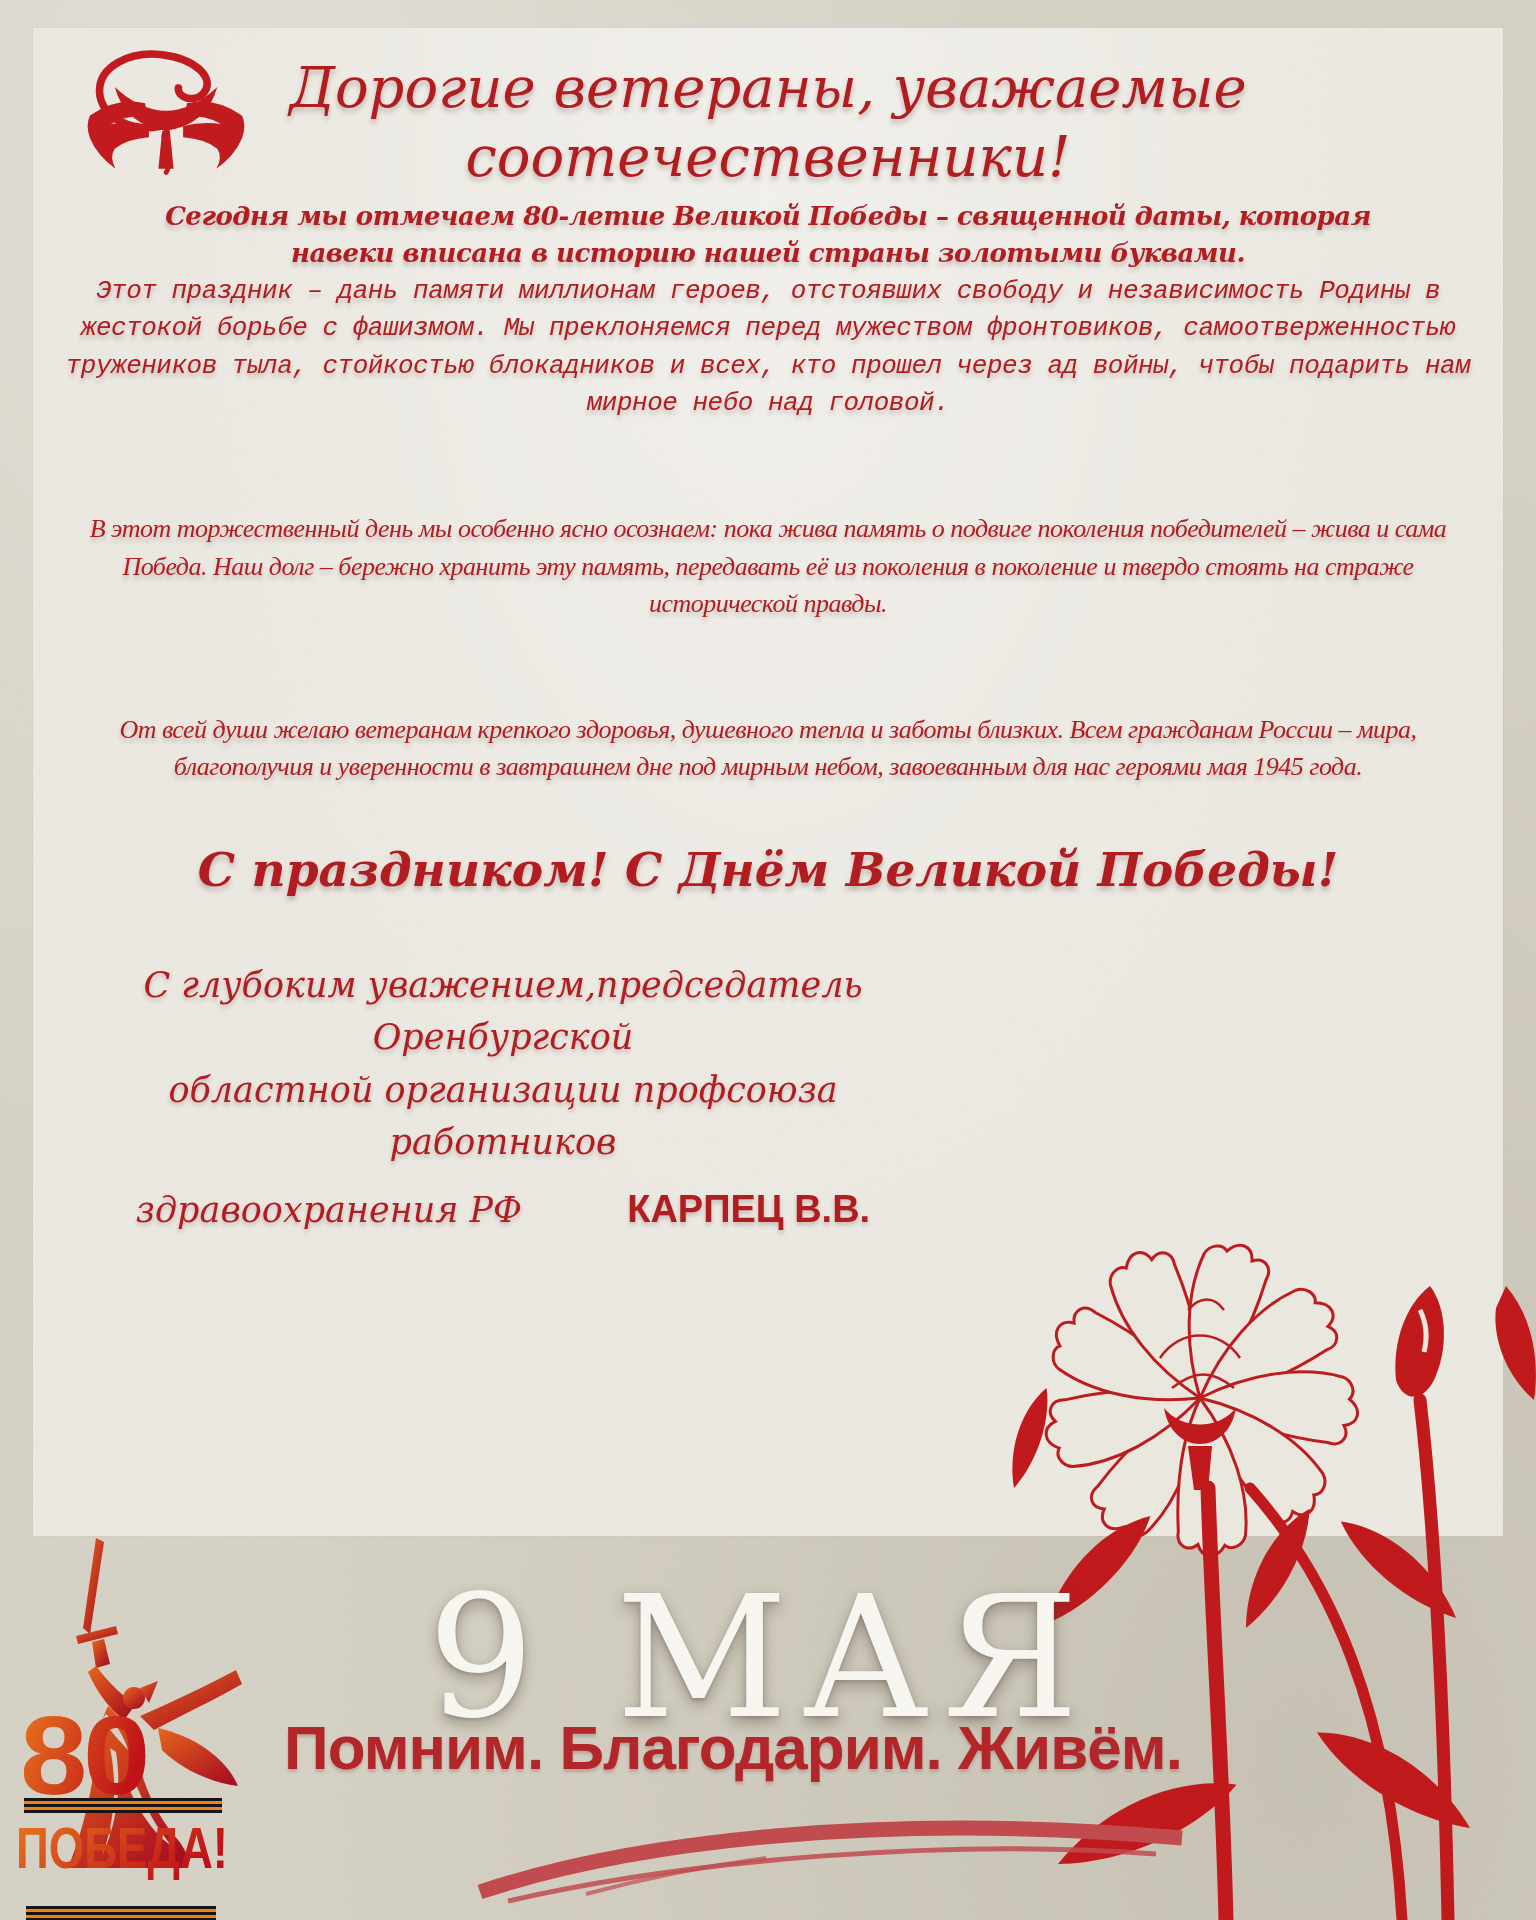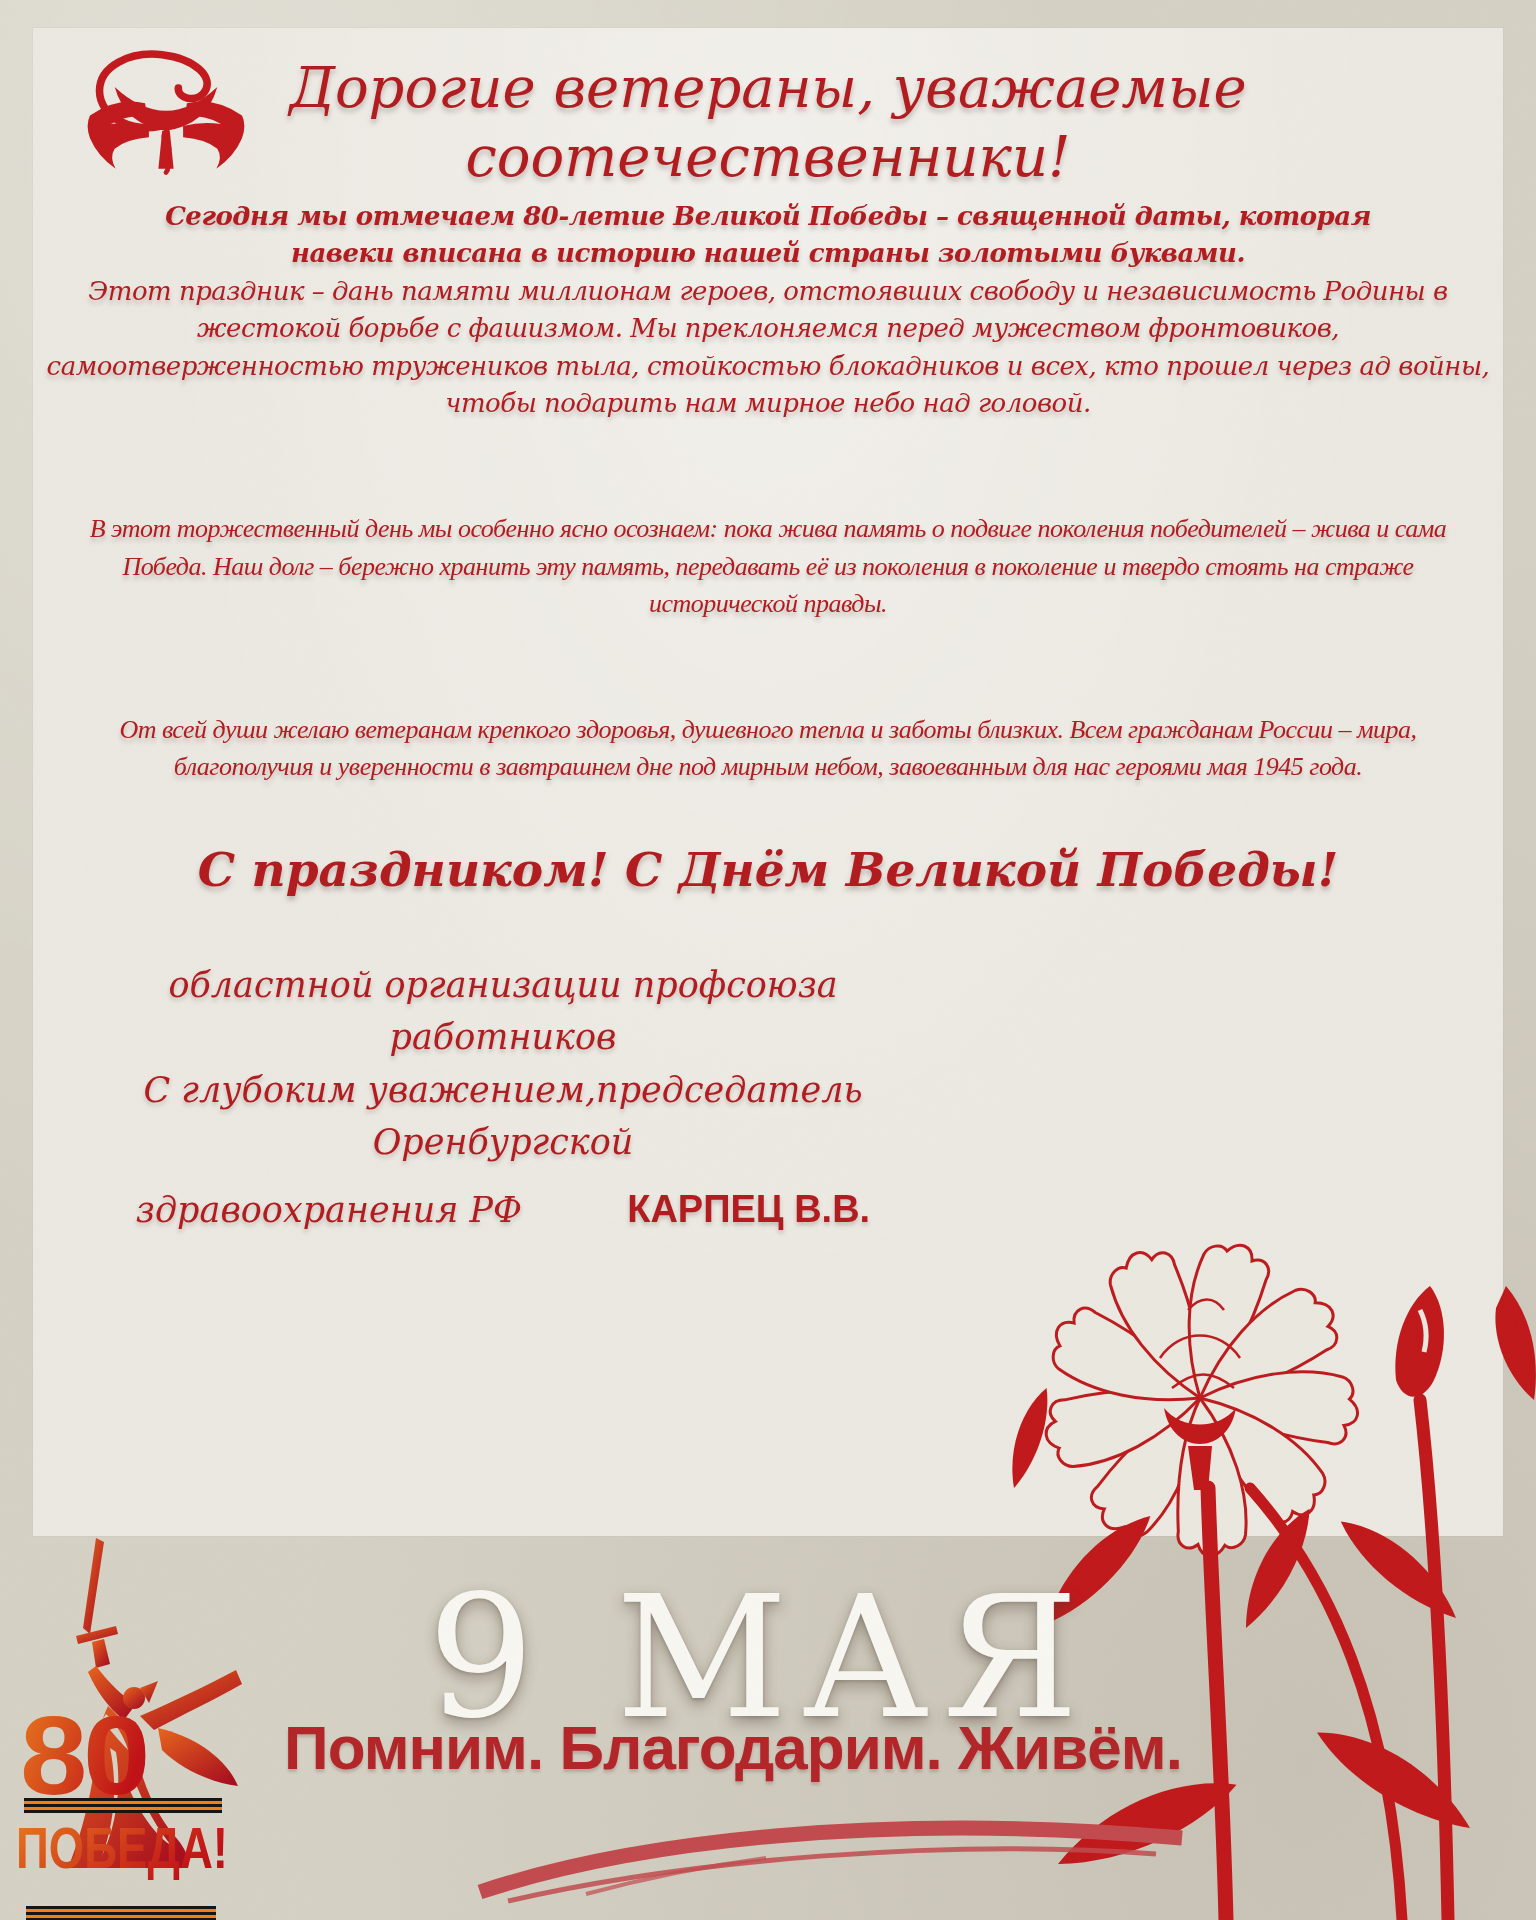--- a/index.html
+++ b/index.html
@@ -25,21 +25,21 @@
     font-size:56px;line-height:1.23;color:#b11b1e;
     text-shadow:0 4px 5px rgba(110,80,80,.35);
   }
   .title span{display:block;}
   .para{
     font-style:italic;color:#b11b1e;text-align:center;
     font-size:26px;line-height:1.44;letter-spacing:-0.5px;
     margin:0 auto;text-shadow:0 4px 4px rgba(110,80,80,.30);
   }
   .p1{font-weight:700;max-width:1290px;margin-top:6px;}
-  .p2{font-weight:400;max-width:1456px;}
+  .p2{font-weight:400;max-width:1456px;font-family:Liberation Mono, monospace;}
   .gap{margin-top:88px;font-family:Liberation Serif, serif;}
   .p3{font-weight:400;max-width:1410px;}
   .p4{font-weight:400;max-width:1440px;}
   .congrats{
     margin:56px auto 0;font-style:italic;font-weight:700;
     font-size:47px;color:#b11b1e;text-align:center;
     text-shadow:0 4px 5px rgba(110,80,80,.35);
   }
   .signature{
     margin:62px 0 0 30px;width:880px;
@@ -93,22 +93,22 @@
     </h1>
 
     <p class="para p1">Сегодня мы отмечаем 80-летие Великой Победы – священной даты, которая навеки вписана в историю нашей страны золотыми буквами.</p>
     <p class="para p2">Этот праздник – дань памяти миллионам героев, отстоявших свободу и независимость Родины в жестокой борьбе с фашизмом. Мы преклоняемся перед мужеством фронтовиков, самоотверженностью тружеников тыла, стойкостью блокадников и всех, кто прошел через ад войны, чтобы подарить нам мирное небо над головой.</p>
     <p class="para p3 gap">В этот торжественный день мы особенно ясно осознаем: пока жива память о подвиге поколения победителей – жива и сама Победа. Наш долг – бережно хранить эту память, передавать её из поколения в поколение и твердо стоять на страже исторической правды.</p>
     <p class="para p4 gap">От всей души желаю ветеранам крепкого здоровья, душевного тепла и заботы близких. Всем гражданам России – мира, благополучия и уверенности в завтрашнем дне под мирным небом, завоеванным для нас героями мая 1945 года.</p>
 
     <p class="congrats">С праздником! С Днём Великой Победы!</p>
 
     <div class="signature">
+      <div>С глубоким уважением,председатель Оренбургской</div>
       <div>областной организации профсоюза работников</div>
-      <div>С глубоким уважением,председатель Оренбургской</div>
       <div class="sig-row">
         <span>здравоохранения РФ</span>
         <span class="sig-name">КАРПЕЦ В.В.</span>
       </div>
     </div>
   </div>
 
   <svg class="carnation" viewBox="0 0 586 862" aria-hidden="true">
     <g stroke="#bd1b1d" stroke-width="3" fill="#eae7df">
       <g transform="rotate(-160 250 340)">

